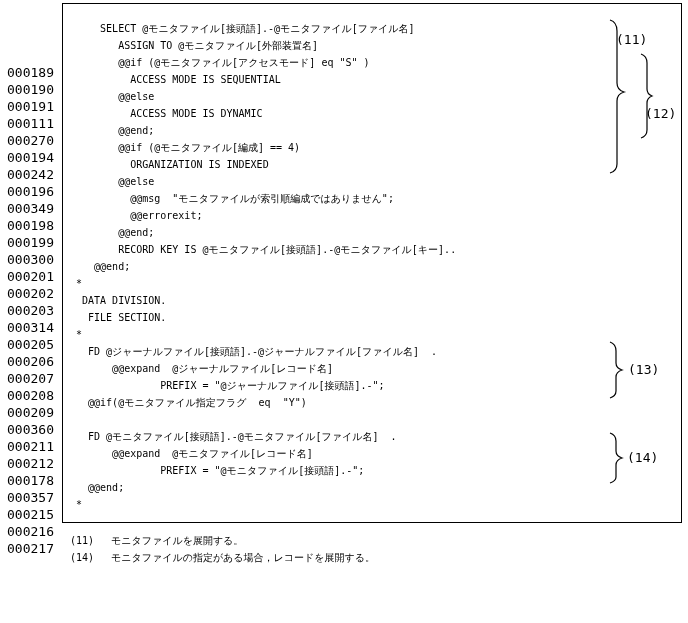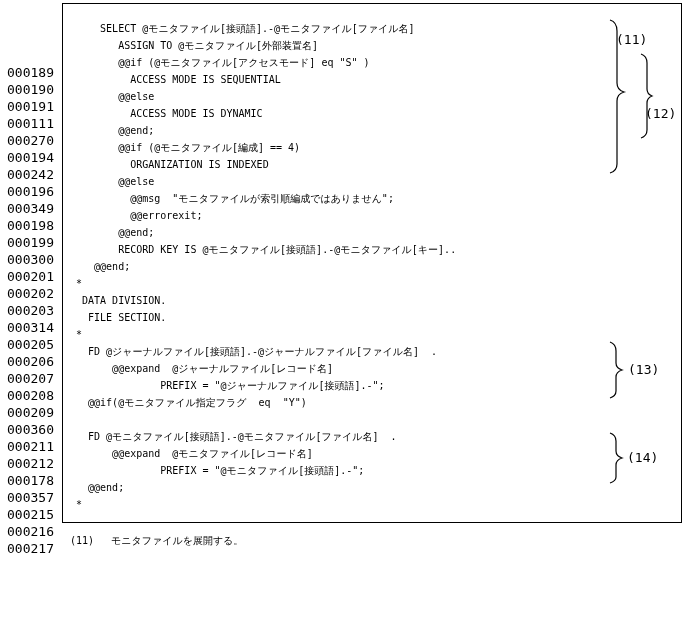--- a/index.html
+++ b/index.html
@@ -95,15 +95,16 @@
     <path d="M610,433 Q616,435 616,441 L616,451 Q616,456 622,458 Q616,460 616,465 L616,477 Q616,481 610,483"></path>
   </svg>
 
   <div class="brace-label lbl-11">(11)</div>
   <div class="brace-label lbl-12">(12)</div>
   <div class="brace-label lbl-13">(13)</div>
   <div class="brace-label lbl-14">(14)</div>
 
   <div class="footnotes">
       <div class="fn-line"><span class="fn-label">(11)</span><span>モニタファイルを展開する。</span></div>
+      <div class="fn-line"><span class="fn-label">(14)</span><span>モニタファイルの指定がある場合，レコードを展開する。</span></div>
     </div>
 
 </div>
 
 </body></html>

